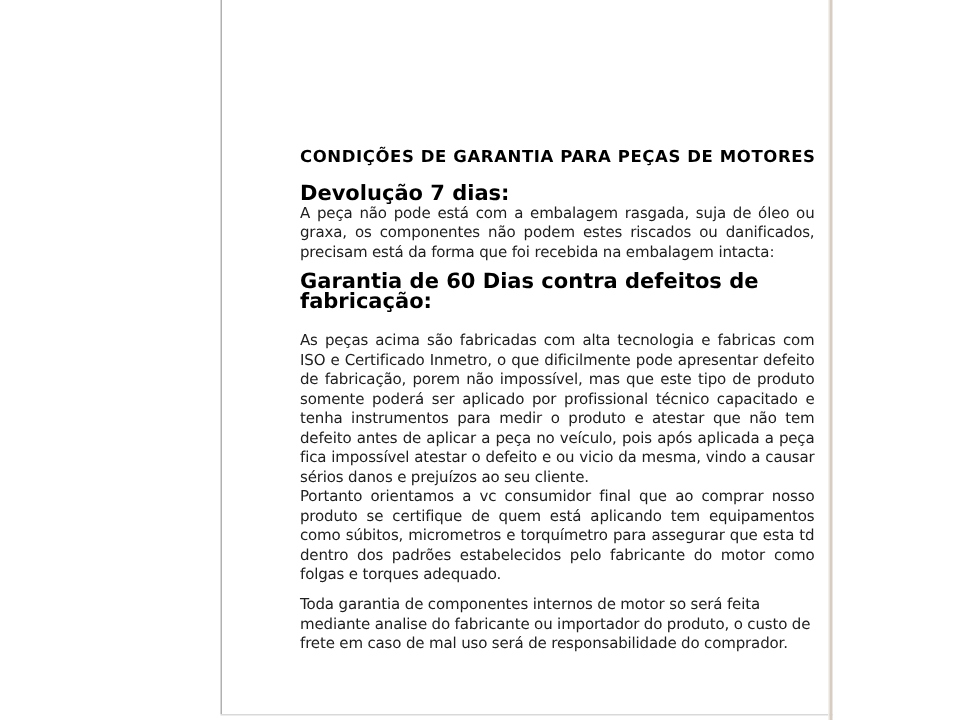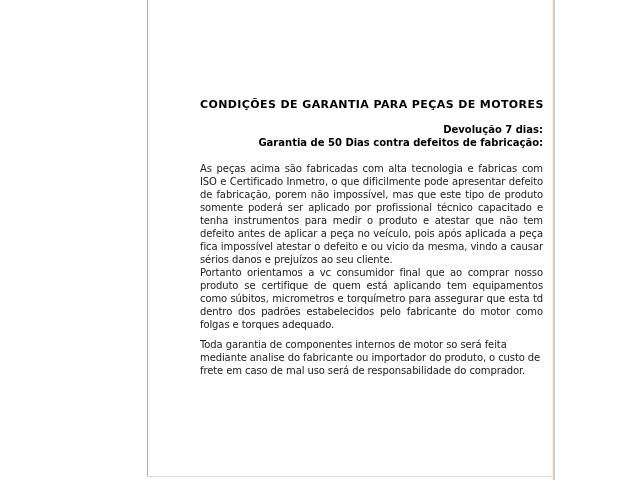--- a/index.html
+++ b/index.html
@@ -43,26 +43,25 @@
   }
   .doc-par {
     font-size: 10px;
     line-height: 13px;
     letter-spacing: -0.1px;
     margin: 0 0 7px 0;
   }
   .doc-par.justified { text-align: justify; }
   .doc-par.no-gap { margin-bottom: 0; }
   .doc-heading {
-    font-size: 10px;
+    font-size: 14px;
     line-height: 13px;
     font-weight: bold;
     color: #000000;
     margin: 0;
-    text-align: right;
   }
   .doc-heading.gap-below { margin-bottom: 13px; }
   
   .bottom-rule {
     position: absolute;
     left: 115px;
     top: 476px;
     width: 408px;
     height: 1px;
     background: #d9d9d9;
@@ -91,22 +90,23 @@
 
   <div class="page">
     <div class="page-content">
 
       <h1 class="doc-title">CONDIÇÕES DE GARANTIA PARA PEÇAS DE MOTORES</h1>
 
 
 
       <h2 class="doc-heading">Devolução 7 dias:</h2>
 
+      <p class="doc-par justified">A peça não pode está com a embalagem rasgada, suja de óleo ou graxa, os componentes não podem estes riscados ou danificados, precisam está da forma que foi recebida na embalagem intacta:</p>
 
-      <h2 class="doc-heading gap-below">Garantia de 50 Dias contra defeitos de fabricação:</h2>
+      <h2 class="doc-heading gap-below">Garantia de 60 Dias contra defeitos de fabricação:</h2>
 
       <p class="doc-par justified no-gap">As peças acima são fabricadas com alta tecnologia e fabricas com ISO e Certificado Inmetro, o que dificilmente pode apresentar defeito de fabricação, porem não impossível, mas que este tipo de produto somente poderá ser aplicado por profissional técnico capacitado e tenha instrumentos para medir o produto e atestar que não tem defeito antes de aplicar a peça no veículo, pois após aplicada a peça fica impossível atestar o defeito e ou  vicio da mesma, vindo a causar sérios danos e prejuízos ao seu cliente.</p>
 
       <p class="doc-par justified">Portanto orientamos a vc consumidor final que ao comprar nosso produto se certifique de quem está aplicando tem equipamentos como súbitos, micrometros e torquímetro para assegurar que esta td dentro dos padrões estabelecidos pelo fabricante do motor como folgas e torques adequado.</p>
 
       <p class="doc-par">Toda garantia de componentes internos de motor so será feita mediante analise do fabricante ou importador do produto, o custo de frete em caso de mal uso será de responsabilidade do comprador.</p>
 
     </div>
   </div>
 

